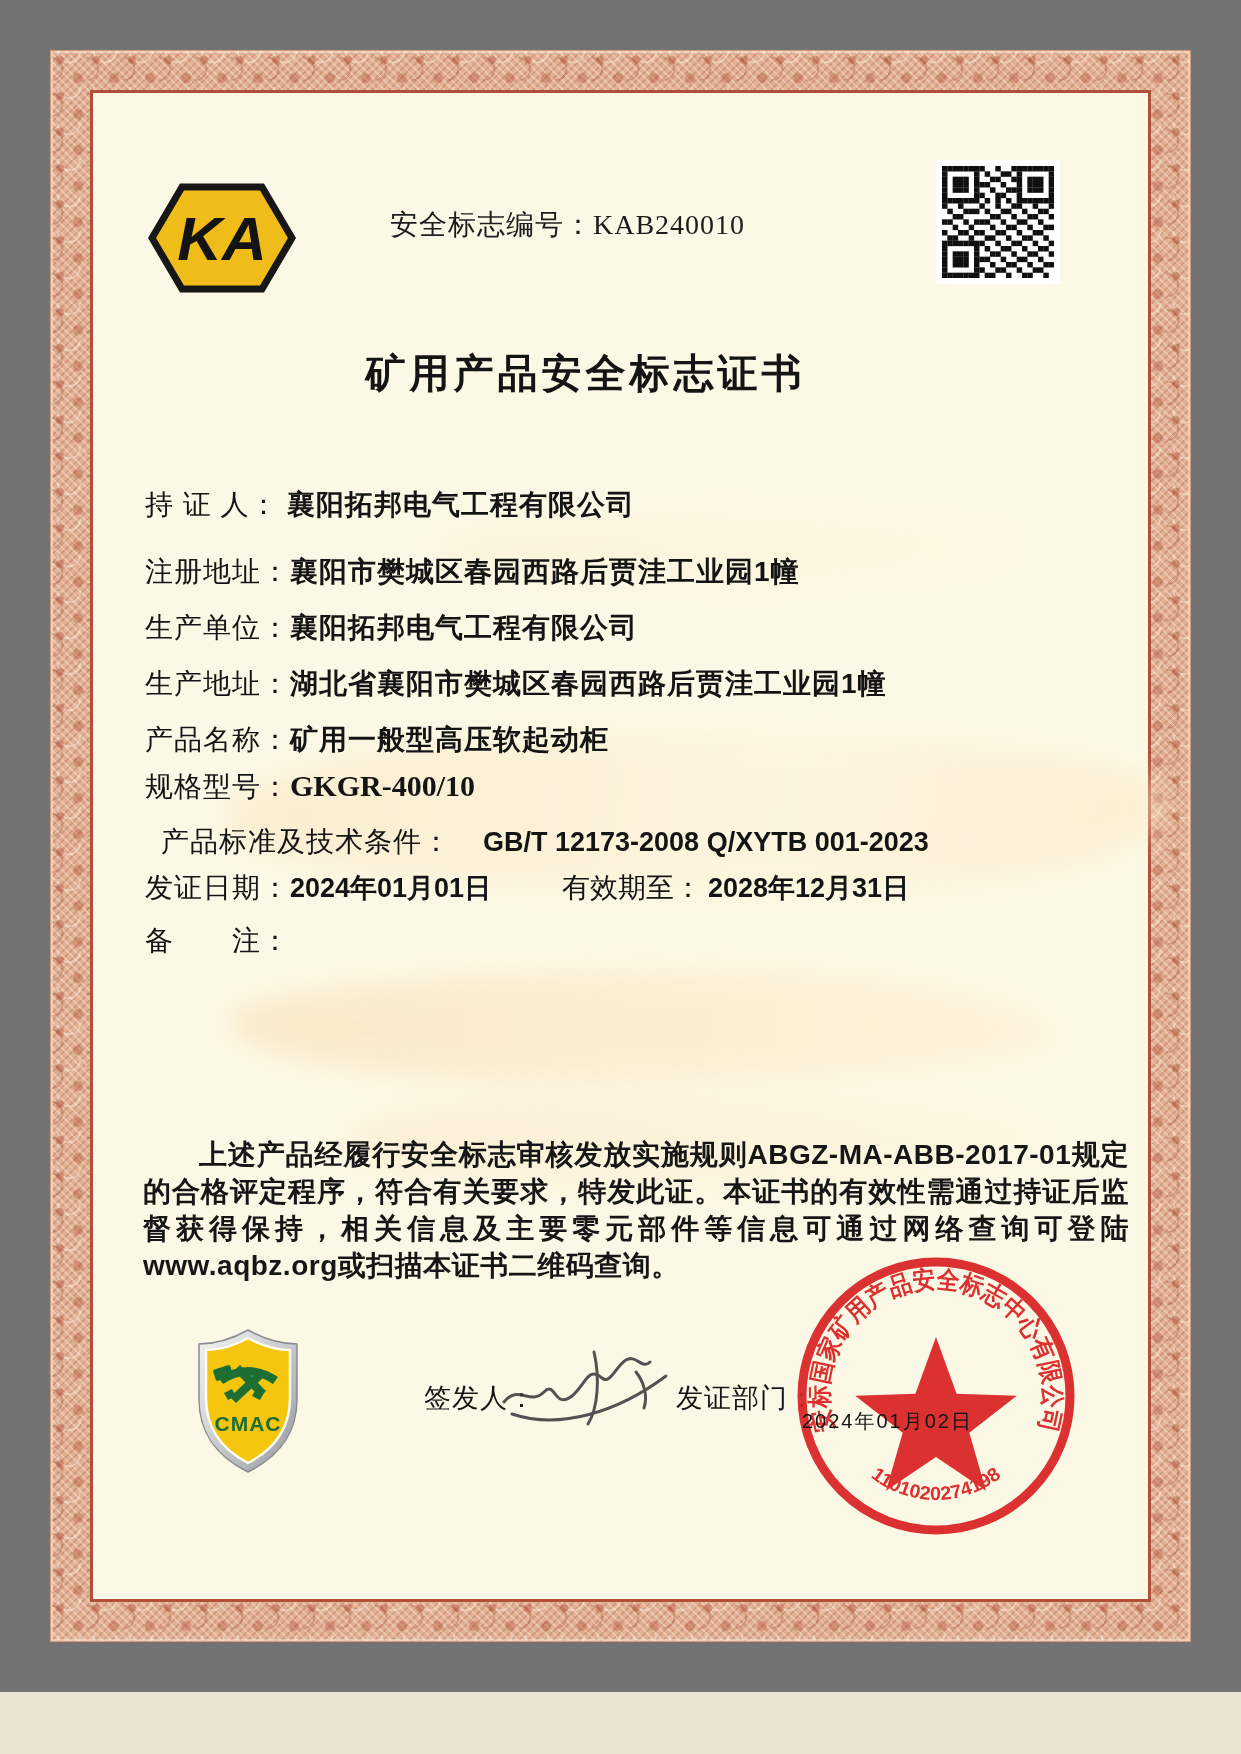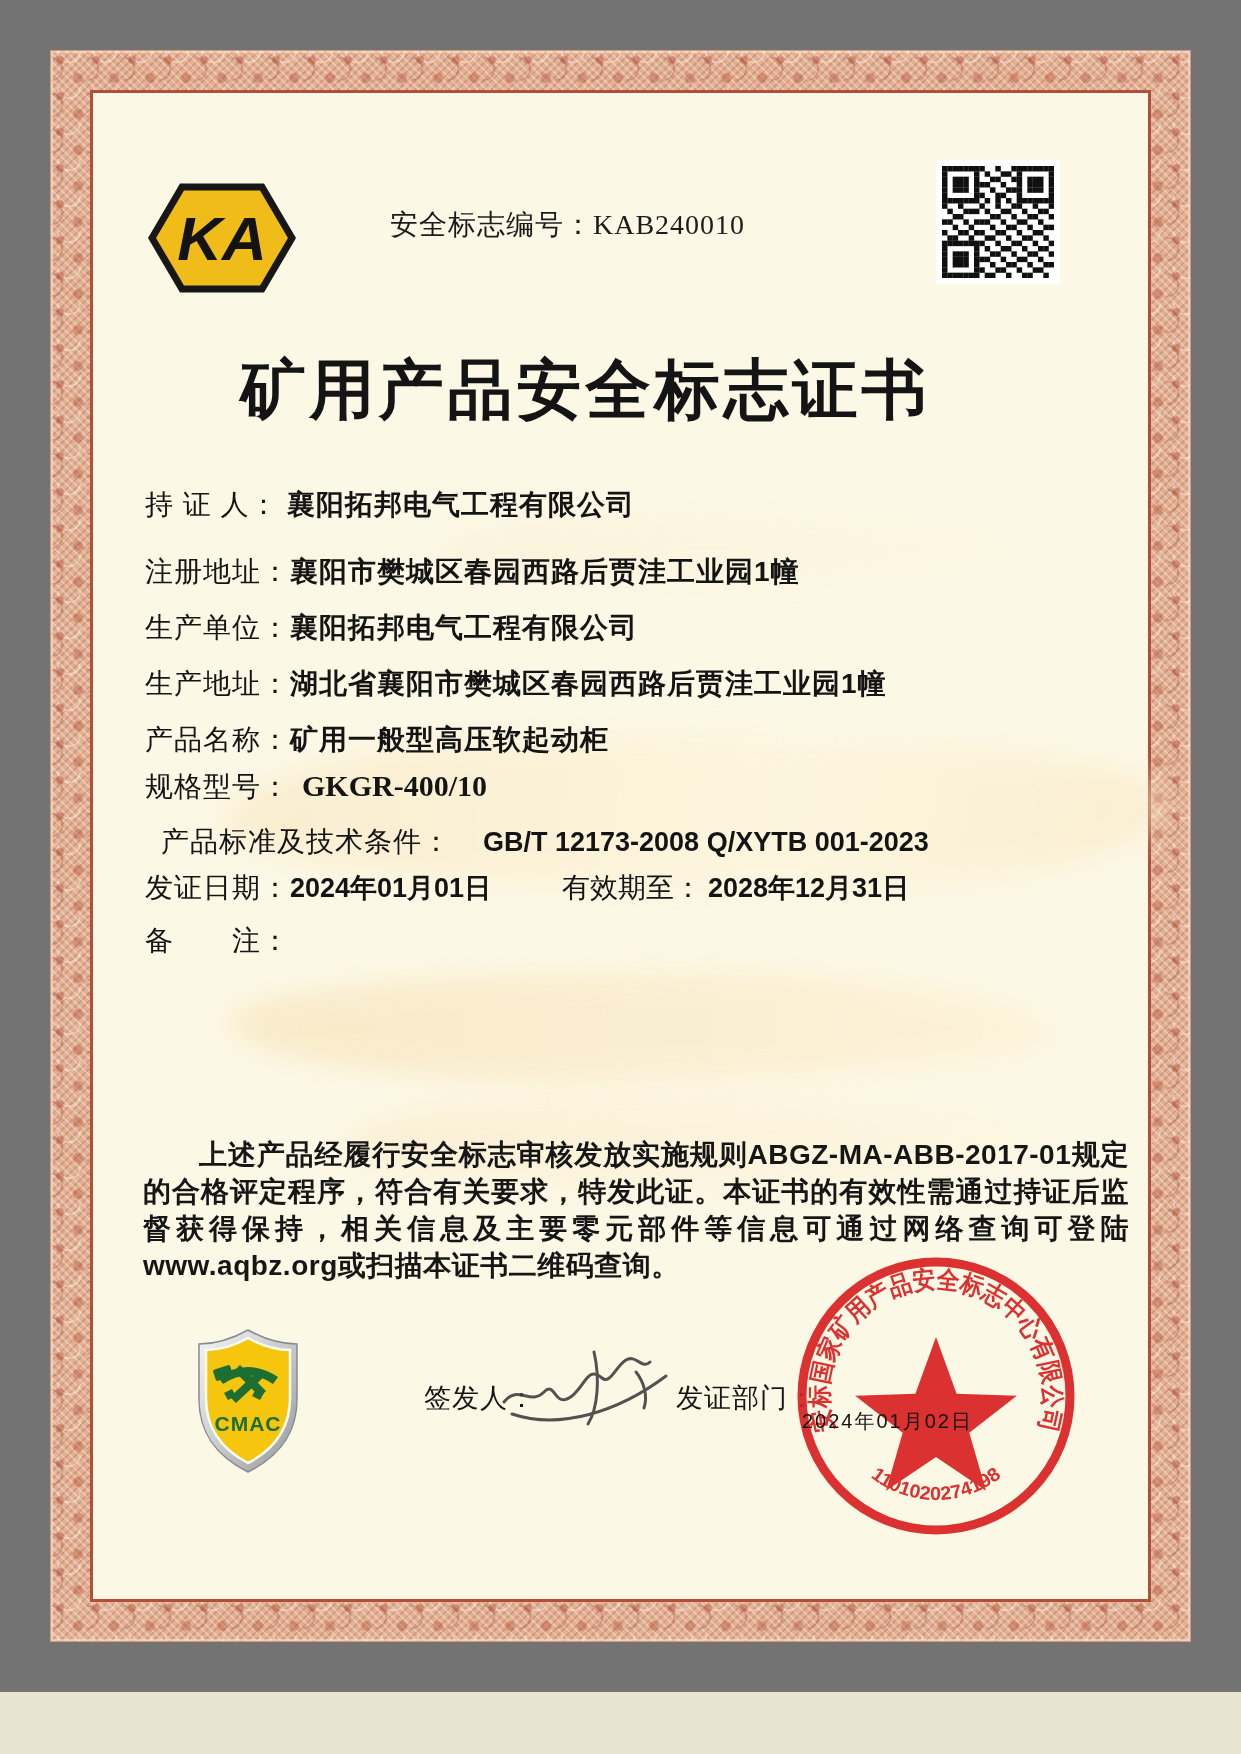--- a/index.html
+++ b/index.html
@@ -36,30 +36,30 @@
 
   .abs { position:absolute; }
 
   
   .ka-logo { left:148px; top:183px; width:148px; height:110px; }
   .certno-line { left:390px; top:206px; font-family:"Liberation Serif", serif; font-size:28px; color:#1c1c1c; letter-spacing:1px; }
   .certno-line .num { font-family:"Liberation Serif", serif; }
   .qr { left:936px; top:160px; width:124px; height:124px; background:#fff; padding:6px; }
 
   
-  .title { left:100px; right:170px; top:346px; text-align:center; font-size:65px; font-weight:800; letter-spacing:4px; color:#141414; }
+  .title { left:100px; right:170px; top:346px; text-align:center; font-size:40px; font-weight:800; letter-spacing:4px; color:#141414; }
 
   
   .fields { left:145px; top:488px; right:100px; font-size:28px; color:#141414; }
   .row { display:flex; align-items:baseline; line-height:34px; margin-bottom:22px; }
   .row .lbl { flex:0 0 142px; font-weight:500; letter-spacing:1px; white-space:nowrap; }
   .row .val { font-weight:700; letter-spacing:1px; }
   .row.r1 { margin-bottom:33px; }
   .row.r5 { margin-bottom:12px; }
-  .row.r6 { margin-bottom:21px;gap:12px; }
+  .row.r6 { margin-bottom:21px; }
   .row.r7 { margin-bottom:12px;margin-left:16px; }
   .row.r7 .lbl { flex:0 0 auto; margin-right:32px; }
   .row.r7 .val { font-size:27px; letter-spacing:0; }
   .row.r8 { margin-bottom:17px; }
   .row.r8 .val { font-family:"Liberation Serif", serif; font-weight:500; font-size:27px; }
   .row.rv { margin-bottom:19px; }
   .row.rv .val1 { flex:0 0 272px; font-weight:600; font-size:27px; }
   .row.rv .lbl2 { flex:0 0 146px; font-weight:500; white-space:nowrap; }
   .row.rv .val2 { font-weight:600; font-size:27px; }
   .row .model { font-size:30px; letter-spacing:0;font-family:Liberation Serif, serif; }

